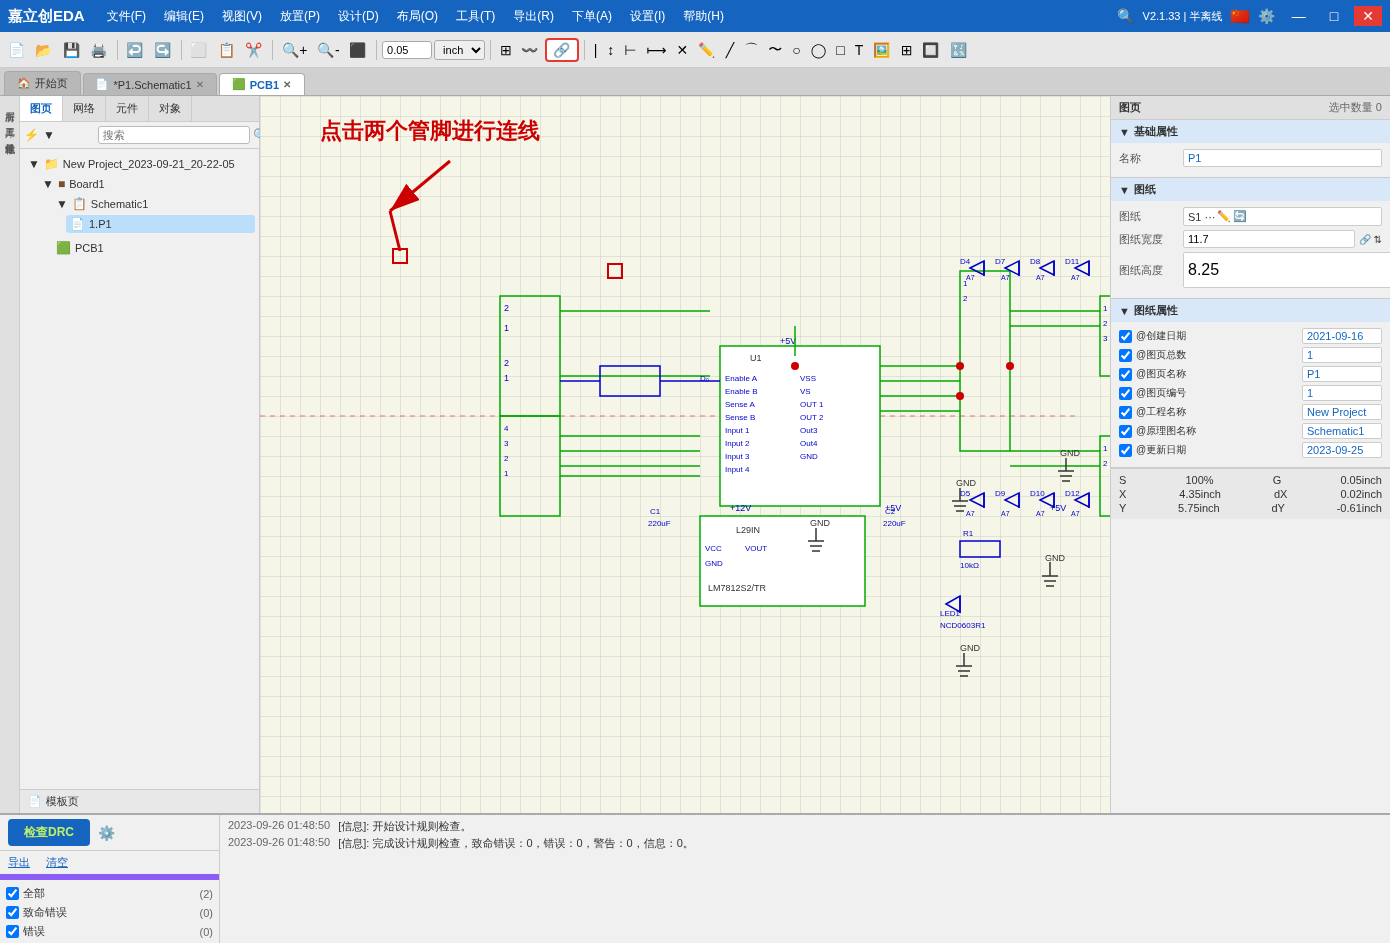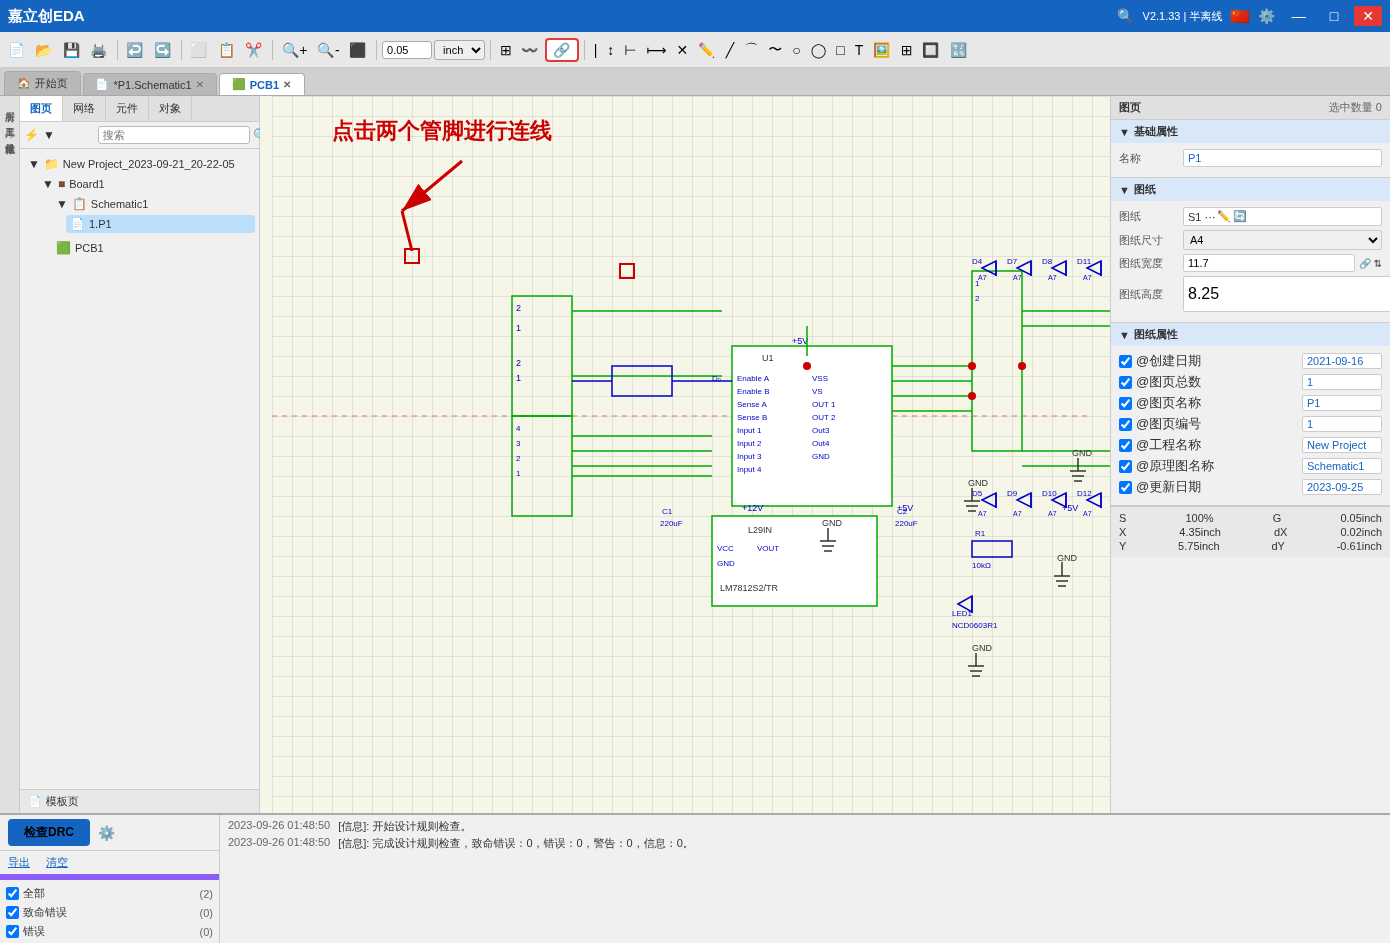--- a/index.html
+++ b/index.html
@@ -45,68 +45,81 @@
 
     
     #left-sidebar { width: 20px; background: #e0e0e0; border-right: 1px solid #ccc; display: flex; flex-direction: column; align-items: center; padding-top: 4px; gap: 8px; }
     .sidebar-icon { font-size: 10px; color: #555; cursor: pointer; writing-mode: vertical-lr; text-orientation: mixed; padding: 4px 2px; }
 
     
     #canvas-area { flex: 1; background: #f5f5e8; position: relative; overflow: hidden; }
     #canvas-grid { width: 100%; height: 100%; background-image: 
       linear-gradient(rgba(180,180,180,0.3) 1px, transparent 1px),
       linear-gradient(90deg, rgba(180,180,180,0.3) 1px, transparent 1px);
-      background-size: 20px 20px; position: relative; margin-left: 12px; }
+      background-size: 20px 20px; position: relative; }
     
     
     #annotation { position: absolute; top: 20px; left: 60px; color: #cc0000; font-size: 22px; font-weight: bold; z-index: 10; }
 
     
     #right-panel { width: 280px; background: #f0f0f0; border-left: 1px solid #ccc; overflow-y: auto; }
     #right-header { display: flex; justify-content: space-between; align-items: center; padding: 4px 8px; background: #e0e0e0; border-bottom: 1px solid #ccc; }
     .right-section { border-bottom: 1px solid #ccc; }
     .right-section-header { background: #d8e8f8; padding: 4px 8px; font-weight: bold; font-size: 11px; display: flex; align-items: center; gap: 4px; cursor: pointer; }
     .right-section-content { padding: 6px 8px; }
     .prop-row { display: flex; align-items: center; margin-bottom: 4px; gap: 4px; }
     .prop-label { font-size: 11px; color: #555; width: 60px; flex-shrink: 0; }
     .prop-value { font-size: 11px; flex: 1; padding: 2px 4px; border: 1px solid #ccc; border-radius: 2px; background: white; }
     .prop-value-blue { color: #1565c0; }
     .prop-select { width: 100%; font-size: 11px; padding: 2px; border: 1px solid #ccc; border-radius: 2px; }
     
     .checkbox-row { display: flex; align-items: center; margin-bottom: 3px; gap: 4px; }
     .checkbox-row input[type=checkbox] { width: 13px; height: 13px; }
-    .checkbox-label { font-size: 13px; color: #333; flex: 1; }
+    .checkbox-label { font-size: 10px; color: #333; flex: 1; }
     .checkbox-value { font-size: 11px; color: #1565c0; background: white; border: 1px solid #ccc; border-radius: 2px; padding: 1px 4px; min-width: 80px; }
 
     .status-bar-right { background: #e8e8e8; padding: 4px 8px; border-top: 1px solid #ccc; }
     .status-row { display: flex; justify-content: space-between; font-size: 11px; padding: 1px 0; }
 
     
     #bottom-panel { height: 130px; background: #f0f0f0; border-top: 2px solid #aaa; display: flex; flex-direction: column; }
-    #check-drc-btn { background: #1565c0; color: #000000; border: none; border-radius: 4px; padding: 5px 16px; cursor: pointer; font-size: 12px; font-weight: bold; }
+    #check-drc-btn { background: #1565c0; color: #bef264; border: none; border-radius: 4px; padding: 5px 16px; cursor: pointer; font-size: 12px; font-weight: bold; }
     .bottom-tab { font-size: 11px; color: #1565c0; cursor: pointer; text-decoration: underline; }
     #bottom-left { width: 240px; border-right: 1px solid #ccc; }
     #bottom-main { display: flex; flex: 1; }
     #log-area { flex: 1; padding: 4px 8px; overflow-y: auto; font-size: 11px; }
     .log-row { display: flex; gap: 8px; margin-bottom: 2px; }
     .log-time { color: #666; white-space: nowrap; }
     .log-msg { color: #333; }
     
     #bottom-left-content { padding: 6px; }
     .filter-row { display: flex; align-items: center; margin-bottom: 4px; gap: 4px; }
     .filter-row input[type=checkbox] { width: 13px; height: 13px; }
     .filter-label { font-size: 11px; flex: 1; }
     .filter-count { font-size: 11px; color: #666; }
   </style>
 </head>
 <body>
 
 <div id="titlebar">
   <div id="titlebar-left">
     <span id="titlebar-logo" style="font-size:15px;font-weight:bold;color:#fff;margin-right:8px;">嘉立创EDA</span>
+    <div id="titlebar-menu" style="display:flex;">
+      <span class="menu-item">文件(F)</span>
+      <span class="menu-item">编辑(E)</span>
+      <span class="menu-item">视图(V)</span>
+      <span class="menu-item">放置(P)</span>
+      <span class="menu-item">设计(D)</span>
+      <span class="menu-item">布局(O)</span>
+      <span class="menu-item">工具(T)</span>
+      <span class="menu-item">导出(R)</span>
+      <span class="menu-item">下单(A)</span>
+      <span class="menu-item">设置(I)</span>
+      <span class="menu-item">帮助(H)</span>
+    </div>
   </div>
   <div id="titlebar-right">
     <span style="cursor:pointer;font-size:14px;">🔍</span>
     <span style="font-size:11px;">V2.1.33 | 半离线</span>
     <span style="font-size:16px;">🇨🇳</span>
     <span style="cursor:pointer;font-size:14px;">⚙️</span>
     <button class="title-btn">—</button>
     <button class="title-btn">□</button>
     <button class="title-btn" style="background:#e53935;">✕</button>
   </div>
@@ -476,28 +489,20 @@
       <div class="right-section-content">
         <div class="prop-row">
           <span class="prop-label">图纸</span>
           <span class="prop-value" style="display:flex;align-items:center;gap:2px;text-align:center;">
             <span>S1 ···</span>
             <span style="cursor:pointer;">✏️</span>
             <span style="cursor:pointer;">🔄</span>
           </span>
         </div>
         <div class="prop-row">
-          <span class="prop-label">图纸尺寸</span>
-          <select class="prop-select">
-            <option>A4</option>
-            <option>A3</option>
-            <option>A2</option>
-          </select>
-        </div>
-        <div class="prop-row">
           <span class="prop-label">图纸宽度</span>
           <input class="prop-value" type="text" value="11.7" style="border: 1px solid rgb(204, 204, 204); border-radius: 2px; padding: 2px 4px; font-size: 11px;">
           <span style="display:flex;gap:2px;font-size:10px;">
             <span style="cursor:pointer;">🔗</span>
             <span style="cursor:pointer;">⇅</span>
           </span>
         </div>
         <div class="prop-row">
           <span class="prop-label">图纸高度</span>
           <input class="prop-value" type="text" value="8.25" style="border: 1px solid rgb(204, 204, 204); border-radius: 2px; padding: 8px 4px; font-size: 16px;">

